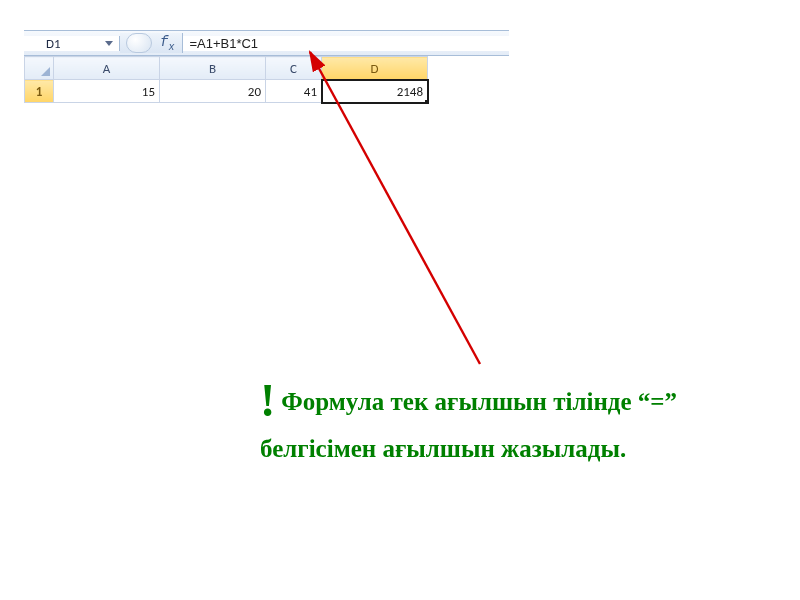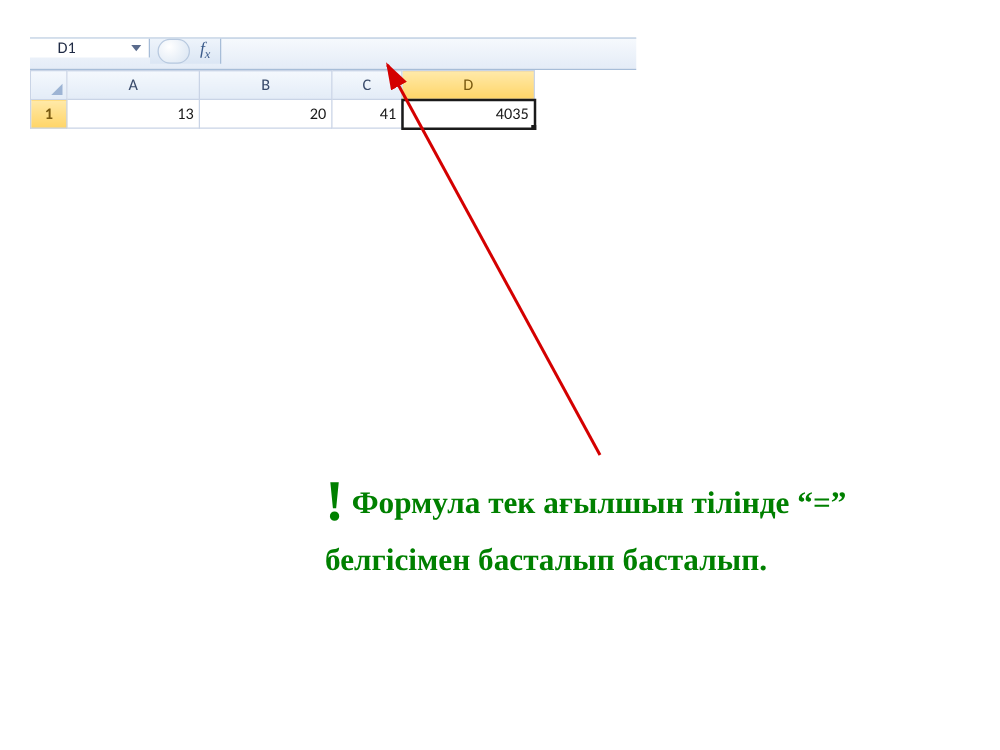--- a/index.html
+++ b/index.html
@@ -14,21 +14,21 @@
   }
   .sheet-wrap {
     position: absolute;
     left: 24px;
     top: 30px;
     width: 485px;
     border-top: 1px solid #a7bdd8;
   }
   .formula-bar {
     display: flex;
-    align-items: flex-start;
+    align-items: center;
     height: 24px;
     background: linear-gradient(#f6f9fd, #e4ecf7);
     border-bottom: 1px solid #a7bdd8;
   }
   .name-box {
     width: 95px;
     display: flex;
     align-items: center;
     border-right: 1px solid #a7bdd8;
     background: #fff;
@@ -55,21 +55,21 @@
   }
   .fx-oval {
     width: 24px; height: 18px;
     border-radius: 10px;
     background: radial-gradient(circle at 35% 30%, #ffffff, #d8e4f2);
     border:1px solid #b8c9df;
     margin: 0 4px 0 6px;
   }
   .fx-btn {
     font-style: italic;
-    font-family: Liberation Serif, serif;
+    font-family: Liberation Mono, monospace;
     font-size: 14px;
     color: #3a5a8a;
     padding: 0 8px 0 4px;
     cursor: pointer;
   }
   .fx-btn sub { font-size: 10px; font-style: italic; }
   .formula-input {
     flex: 1;
     background: #fff;
     border: none;
@@ -165,46 +165,47 @@
 <div class="sheet-wrap">
   <div class="formula-bar">
     <div class="name-box">
       <span class="name-box-text">D1</span>
       <span class="name-box-arrow"></span>
     </div>
     <div class="fx-zone">
       <span class="fx-oval"></span>
       <span class="fx-btn">f<sub>x</sub></span>
     </div>
+    <input class="formula-input" value="=A1+B1*C1" style="">
   </div>
 
   <table class="grid">
     <tbody>
         <tr>
       <th class="corner"></th>
       <th class="colhead">A</th>
       <th class="colhead">B</th>
       <th class="colhead narrow">C</th>
       <th class="colhead sel">D</th>
     </tr>
     <tr>
       <th class="rowhead">1</th>
-      <td class="cell">13</td>
+      <td class="cell">15</td>
       <td class="cell">20</td>
       <td class="cell">41</td>
-      <td class="cell sel">4035</td>
+      <td class="cell sel">2148</td>
     </tr>
   </tbody>
     </table>
 </div>
 
 <svg class="arrow-svg" width="280" height="330">
   <defs>
     <marker id="ah" markerWidth="10" markerHeight="10" refX="8" refY="3" orient="auto">
       <path d="M0,0 L9,3 L0,6 Z" fill="#d40000"></path>
     </marker>
   </defs>
   <line x1="230" y1="320" x2="60" y2="8" stroke="#d40000" stroke-width="2.4" marker-end="url(#ah)"></line>
 </svg>
 
 <div class="note">
-  <span class="bang">!</span><span>Формула тек ағылшын тілінде “=” белгісімен басталып  басталып.</span>
+  <span class="bang">!</span><span>Формула тек ағылшын тілінде “=” белгісімен ағылшын  жазылады.</span>
 </div>
 
 </body></html>

